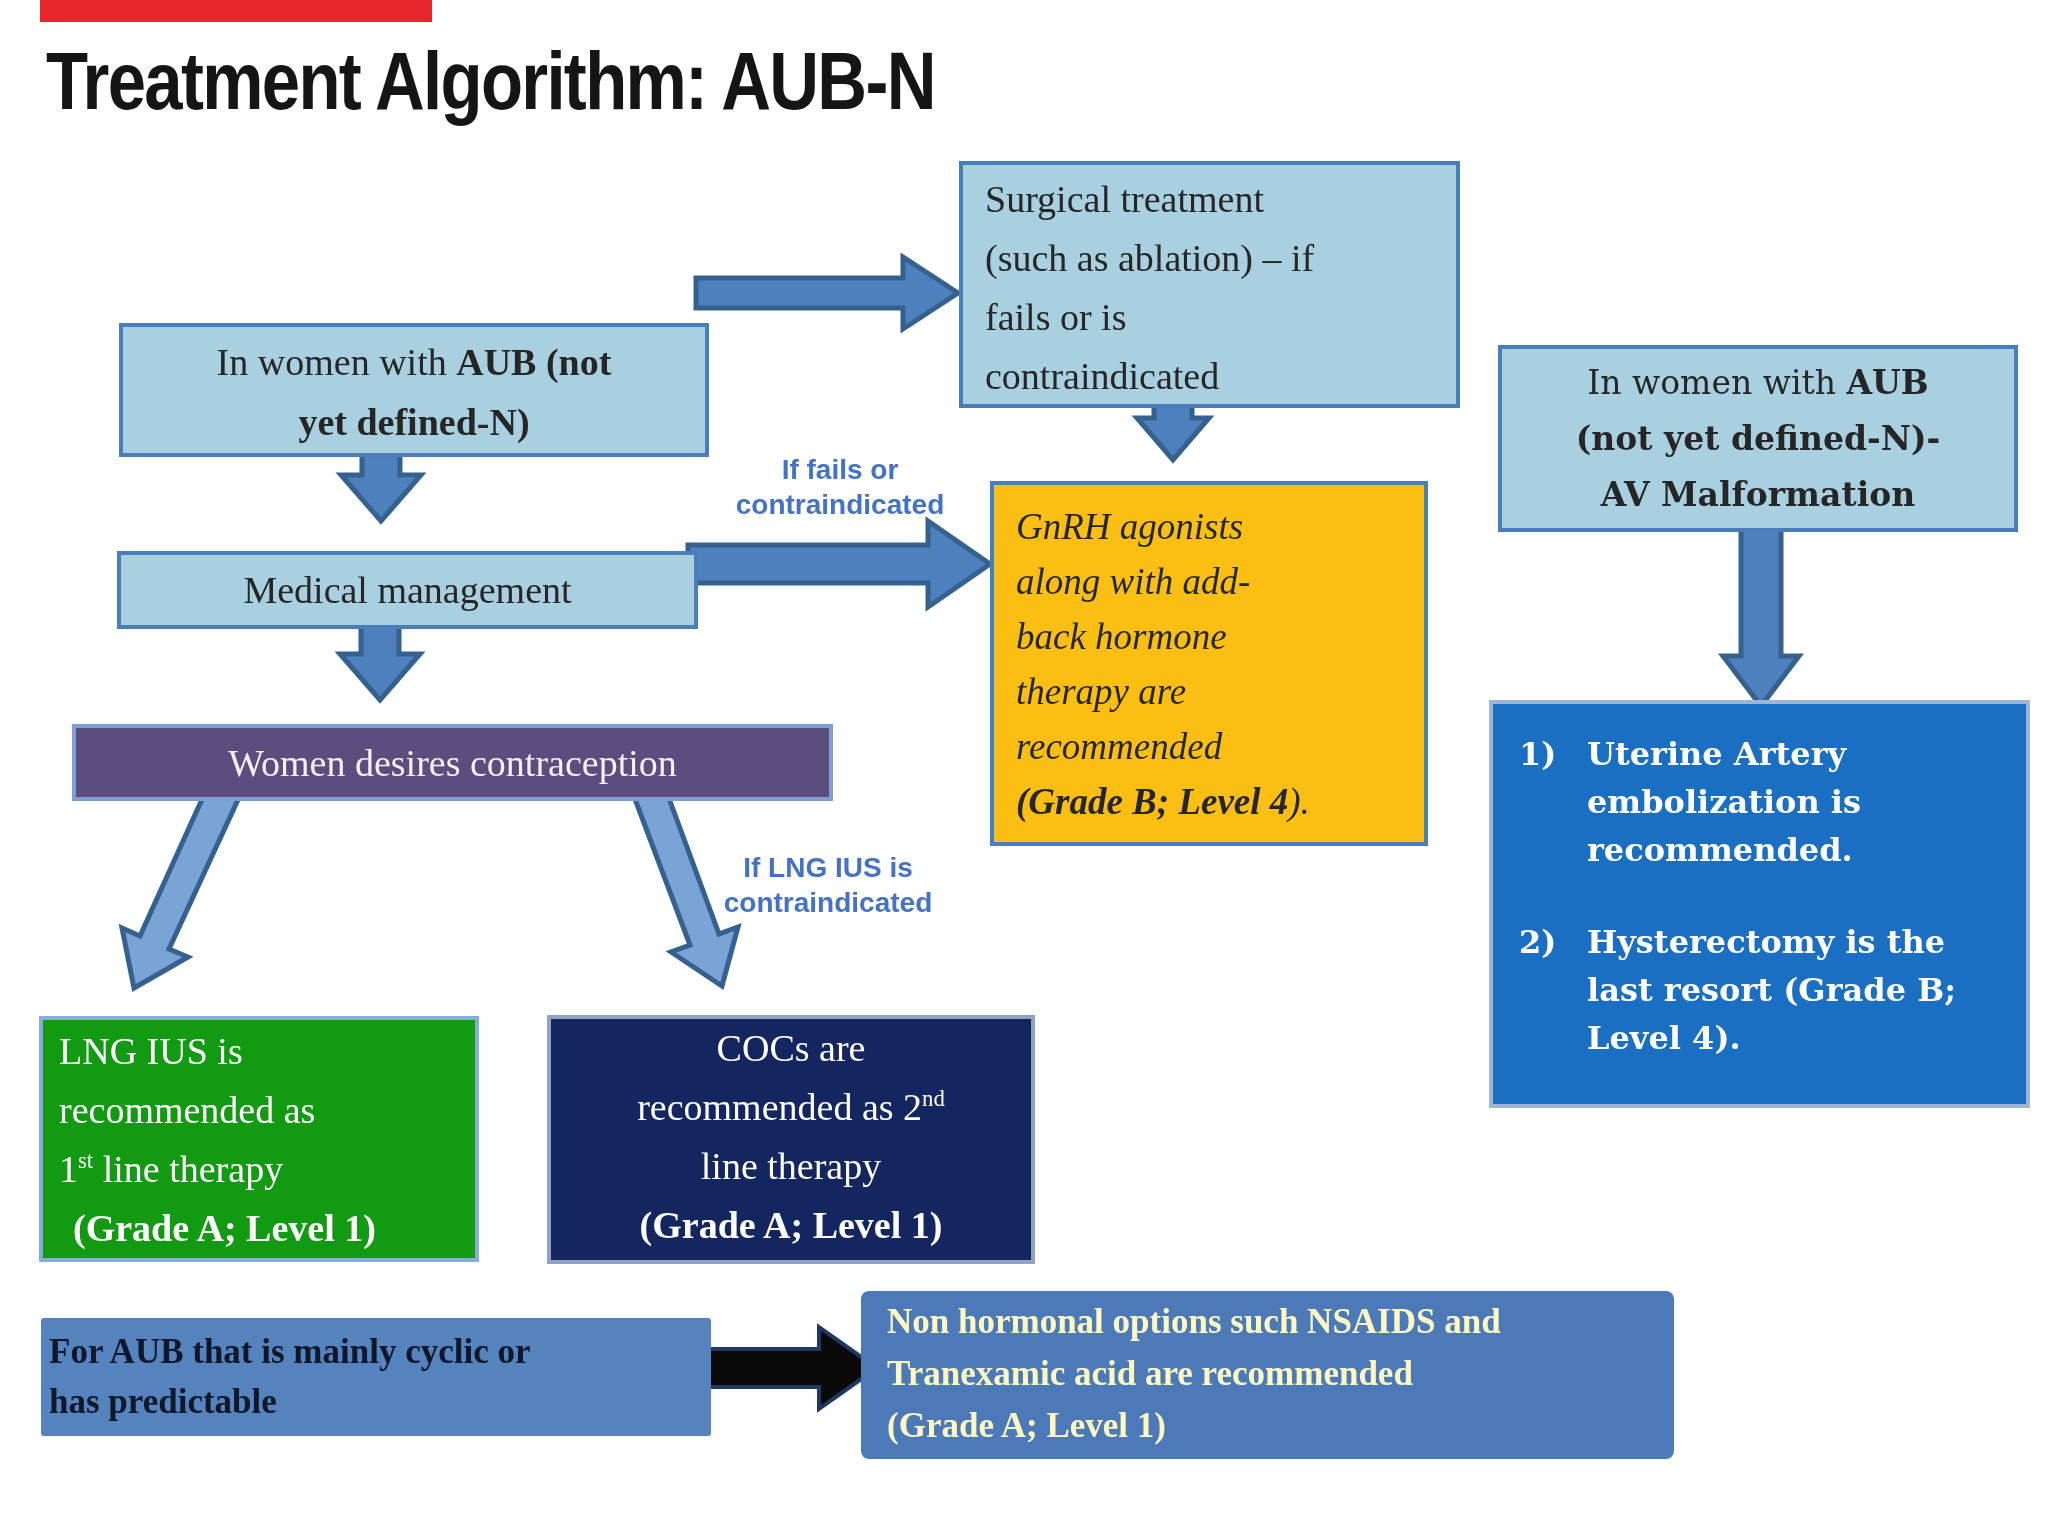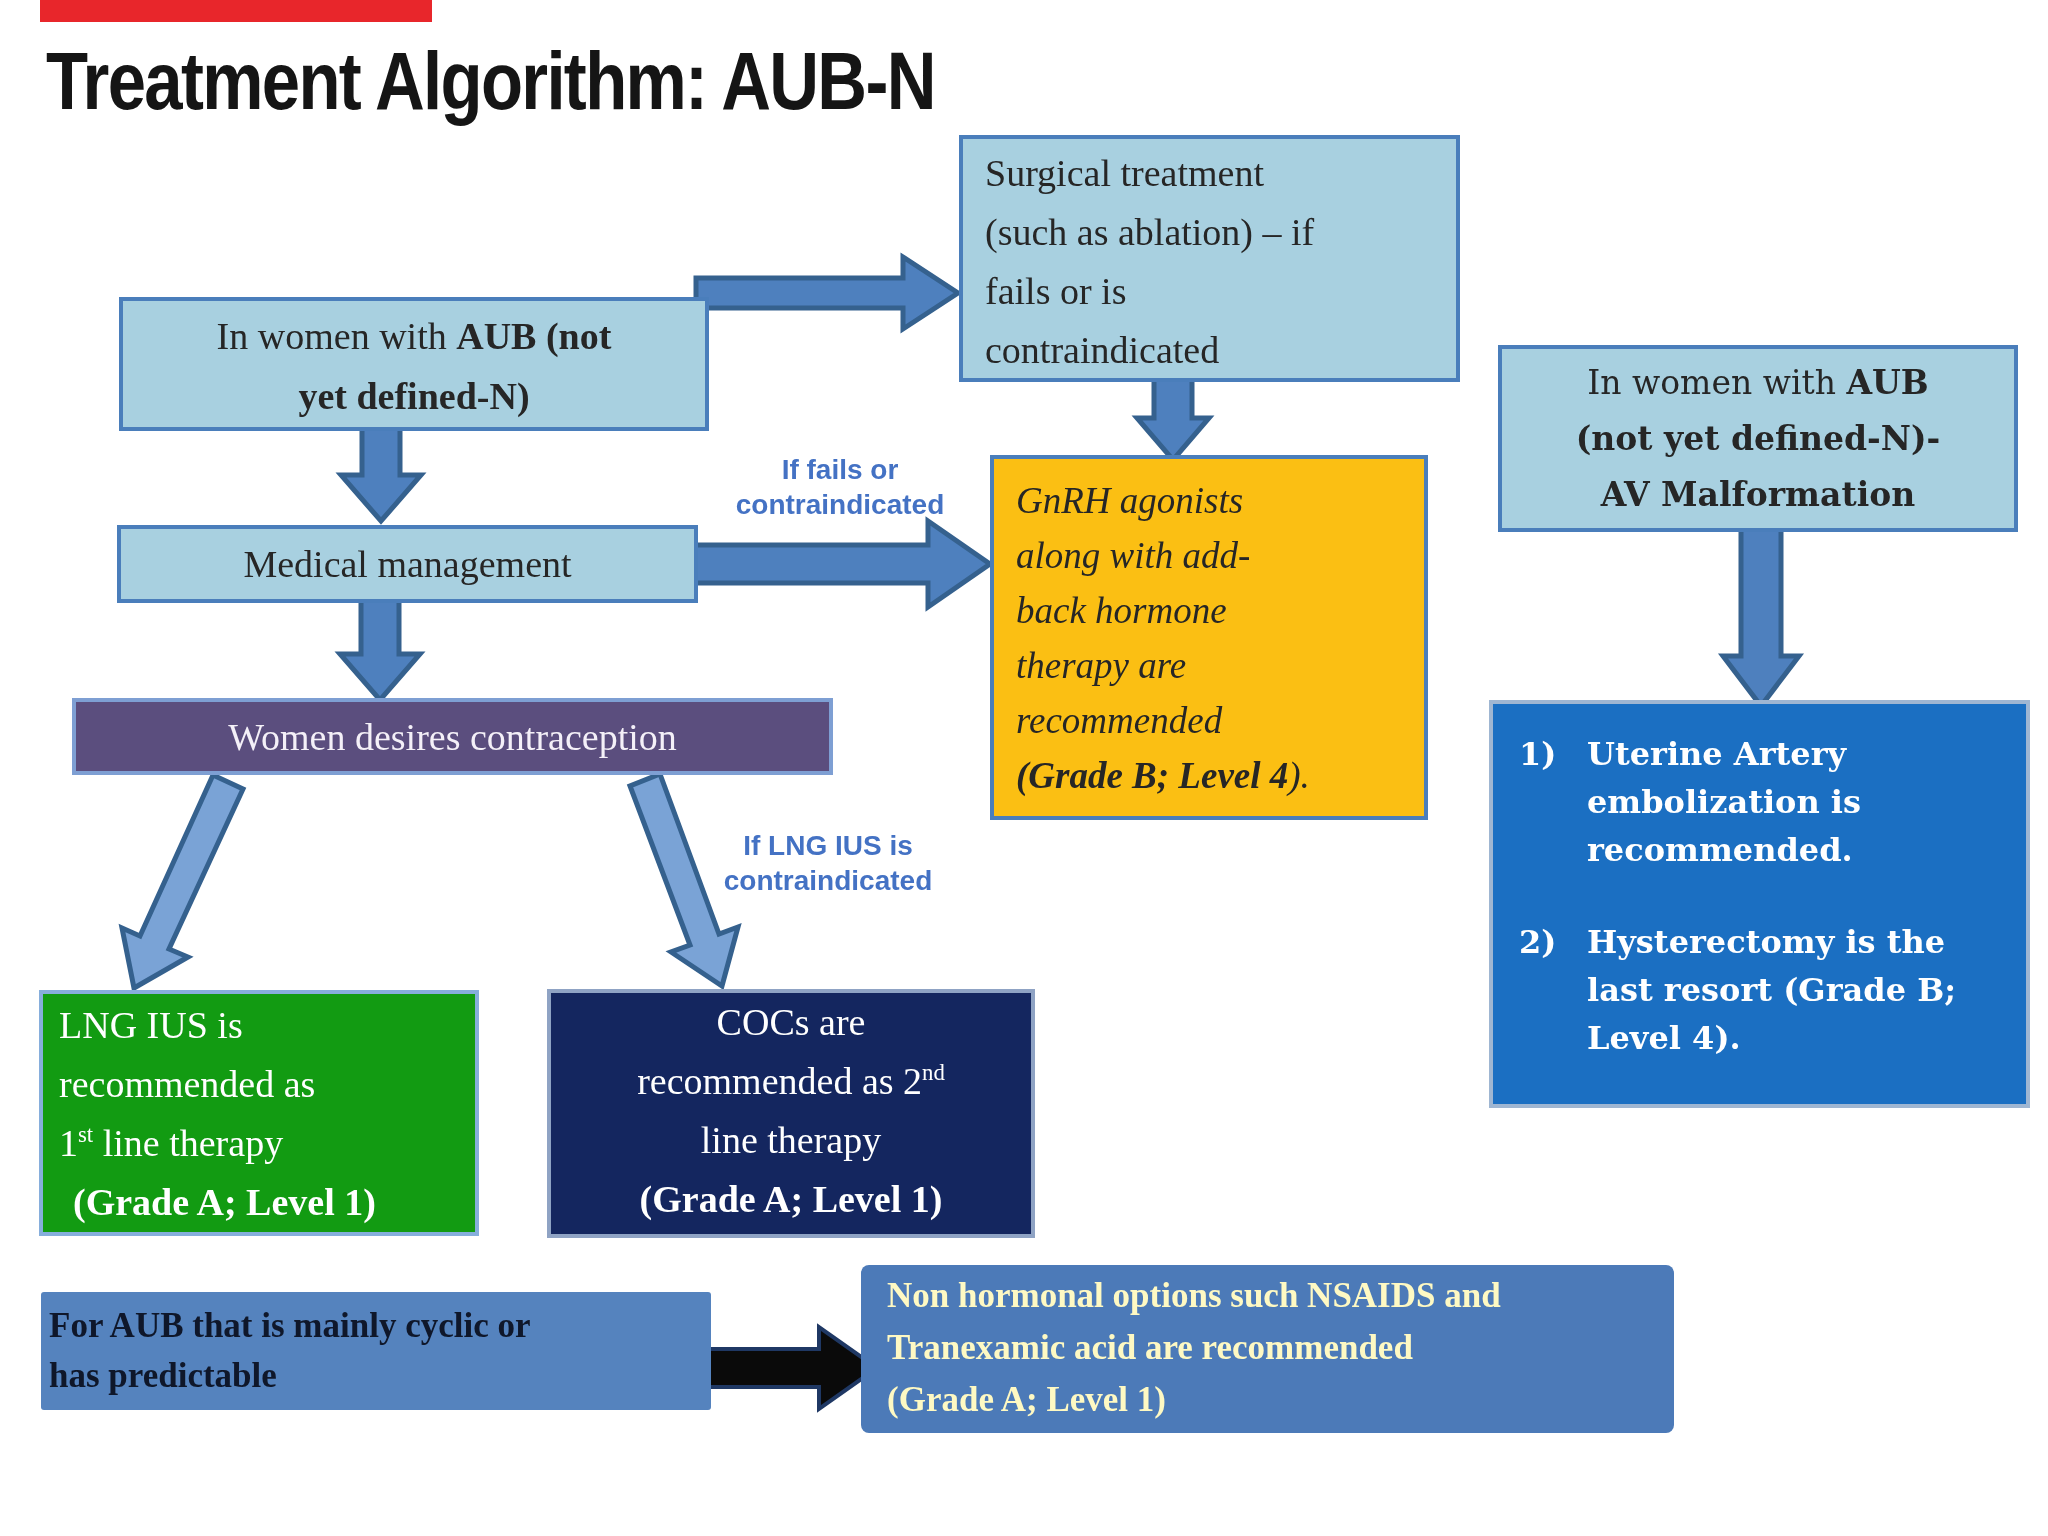--- a/index.html
+++ b/index.html
@@ -7,21 +7,21 @@
           font-family:"Liberation Serif",serif;color:#262626;}
   .abs{position:absolute;box-sizing:border-box;}
   
   #accent-bar{left:40px;top:0;width:392px;height:22px;background:#E8262B;}
   
   #slide-title{left:46px;top:34px;font-family:"Liberation Sans",sans-serif;font-weight:700;
                font-size:82px;letter-spacing:-2px;color:#151515;transform:scaleX(.84);
                transform-origin:left top;white-space:nowrap;}
   
   .box{border:4px solid #4A7EBB;background:#A8D0E0;}
-  .serif{font-family:"Liberation Serif",serif;}
+  .serif{font-family:"Liberation Serif",serif;margin-top:26px;}
   .slab{font-family:"DejaVu Serif",serif;font-weight:700;}
   .bold{font-weight:700;}
   sup{font-size:60%;vertical-align:super;line-height:0;}
   
   #box-aub-start{left:119px;top:297px;width:590px;height:134px;font-size:38px;line-height:60px;
                  padding-top:5px;text-align:center;}
   #box-surgical{left:959px;top:135px;width:501px;height:247px;font-size:38px;line-height:59px;
                 padding:5px 0 0 22px;}
   #box-av{left:1498px;top:345px;width:520px;height:187px;font-size:33px;line-height:56px;
           padding-top:6px;text-align:center;}
@@ -49,21 +49,21 @@
   #box-cyclic{left:41px;top:1292px;width:670px;height:118px;background:#5583BE;color:#0f172a;
               font-size:35px;line-height:50px;font-weight:700;display:flex;flex-direction:column;
               justify-content:center;padding-left:8px;border-radius:3px;}
   #box-nonhormonal{left:861px;top:1265px;width:813px;height:168px;background:#4C7AB8;color:#fef9c3;
                    font-size:35px;line-height:52px;font-weight:700;padding:5px 0 0 26px;
                    border-radius:8px;}
   
   .flow-label{font-family:"Liberation Sans",sans-serif;font-weight:700;color:#4472C4;
               font-size:28px;line-height:35px;text-align:center;}
   #label-if-fails{left:690px;top:452px;width:300px;}
-  #label-if-lng{left:678px;top:828px;width:300px;}
+  #label-if-lng{left:678px;top:850px;width:300px;}
   
   #footer{left:558px;top:1452px;width:1440px;font-family:"Liberation Sans",sans-serif;
           font-size:27px;line-height:39px;color:#111;white-space:pre-wrap;}
   
   #arrows{left:0;top:0;width:2048px;height:1536px;}
 </style>
 </head>
 <body>
 
 <div id="canvas">

